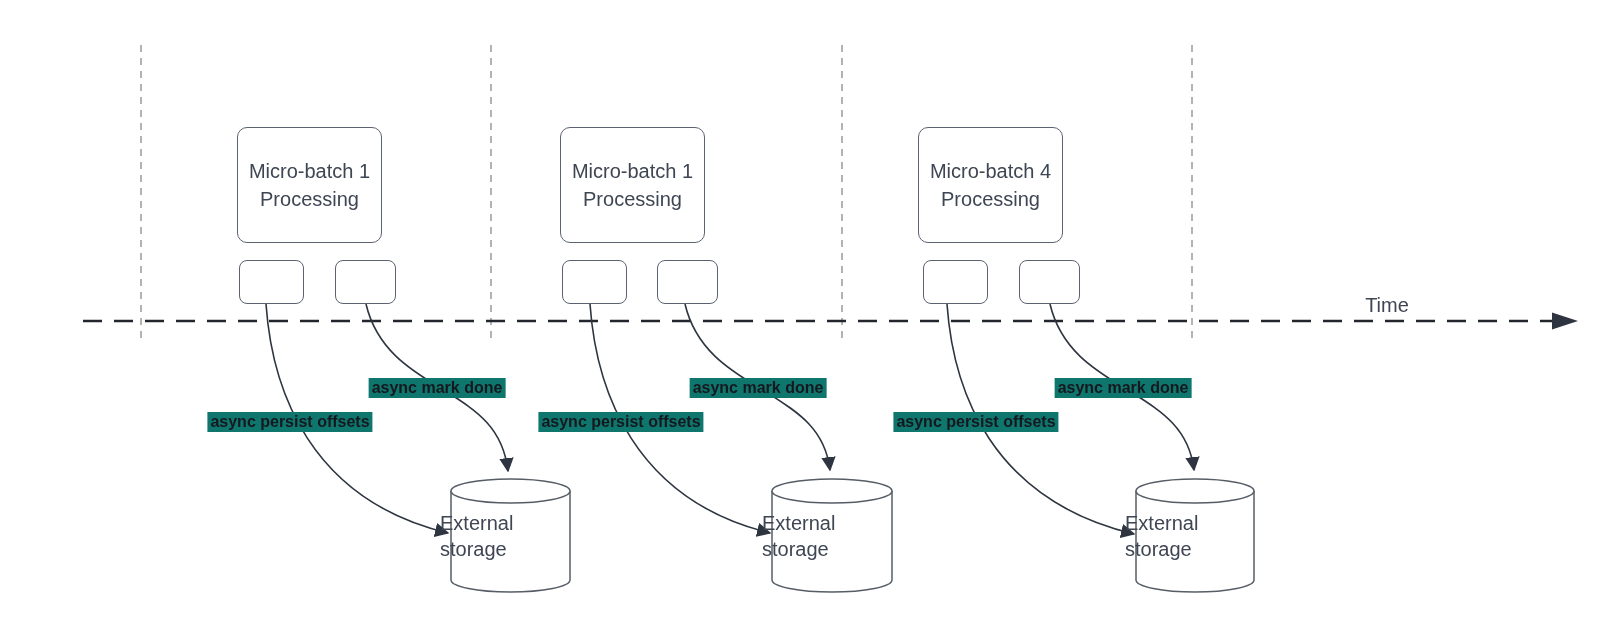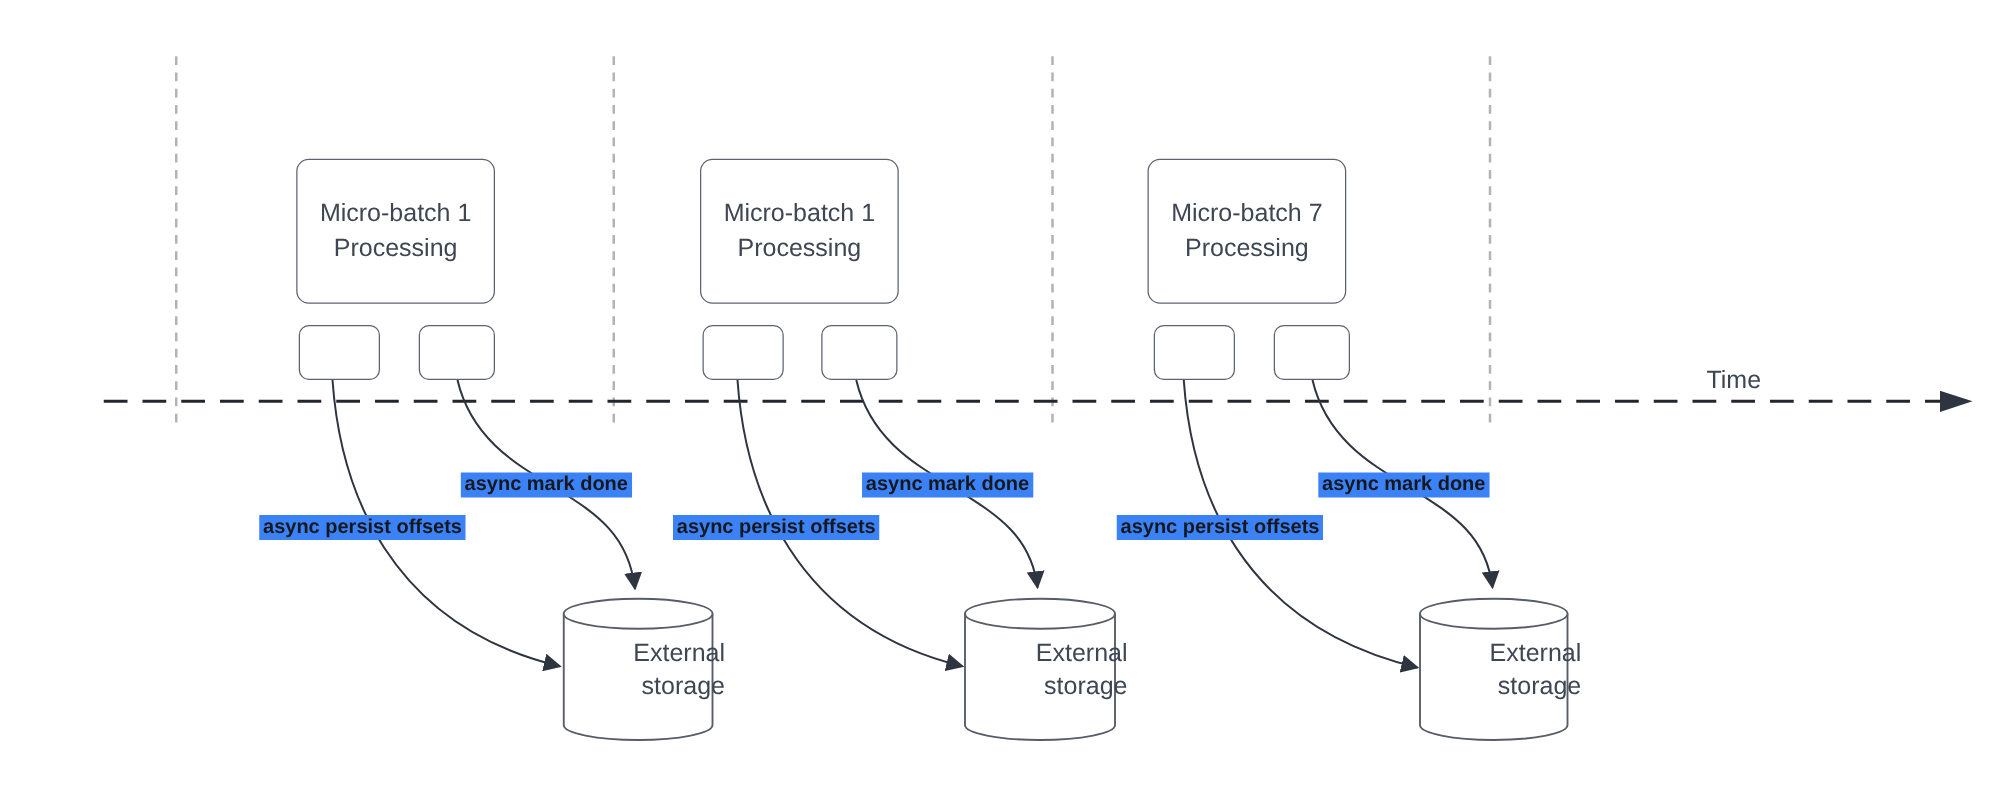--- a/index.html
+++ b/index.html
@@ -16,21 +16,21 @@
     overflow: hidden;
   }
   svg.layer {
     position: absolute;
     left: 0;
     top: 0;
   }
   .proc-box {
     position: absolute;
     top: 127px;
-    width: 159px;
+    width: 145px;
     height: 116px;
     border: 1.5px solid #5c6370;
     border-radius: 10px;
     background: #ffffff;
     display: flex;
     align-items: center;
     justify-content: center;
     text-align: center;
     font-size: 20px;
     line-height: 28px;
@@ -45,30 +45,30 @@
     border-radius: 8px;
     background: #ffffff;
     box-sizing: border-box;
   }
   .flow-label {
     position: absolute;
     transform: translate(-50%, -50%);
     font-size: 16px;
     font-weight: bold;
     color: #15181e;
-    background: #3b82f6;
+    background: #0f766e;
     padding: 1px 3px;
     white-space: nowrap;
   }
   .storage-label {
     position: absolute;
     top: 510px;
     width: 140px;
     transform: translateX(-50%);
-    text-align: right;
+    text-align: left;
     font-size: 20px;
     line-height: 26px;
     color: #3e4653;
   }
   .time-label {
     position: absolute;
     transform: translate(-50%, -50%);
     left: 1387px;
     top: 271px;
     font-size: 20px;
@@ -145,21 +145,21 @@
   <div class="mini-box" style="left:657px;width:61px;"></div>
   <div class="flow-label" style="left:621px;top:422px;">async persist offsets</div>
   <div class="flow-label" style="left:758px;top:388px;">async mark done</div>
   <div class="storage-label" style="left:832px;">
     <div>External</div>
     <div>storage</div>
   </div>
 
   <div class="proc-box" style="left:918px;">
     <div>
-      <div>Micro-batch 7</div>
+      <div>Micro-batch 4</div>
       <div>Processing</div>
     </div>
   </div>
   <div class="mini-box" style="left:923px;width:65px;"></div>
   <div class="mini-box" style="left:1019px;width:61px;"></div>
   <div class="flow-label" style="left:976px;top:422px;">async persist offsets</div>
   <div class="flow-label" style="left:1123px;top:388px;">async mark done</div>
   <div class="storage-label" style="left:1195px;">
     <div>External</div>
     <div>storage</div>

